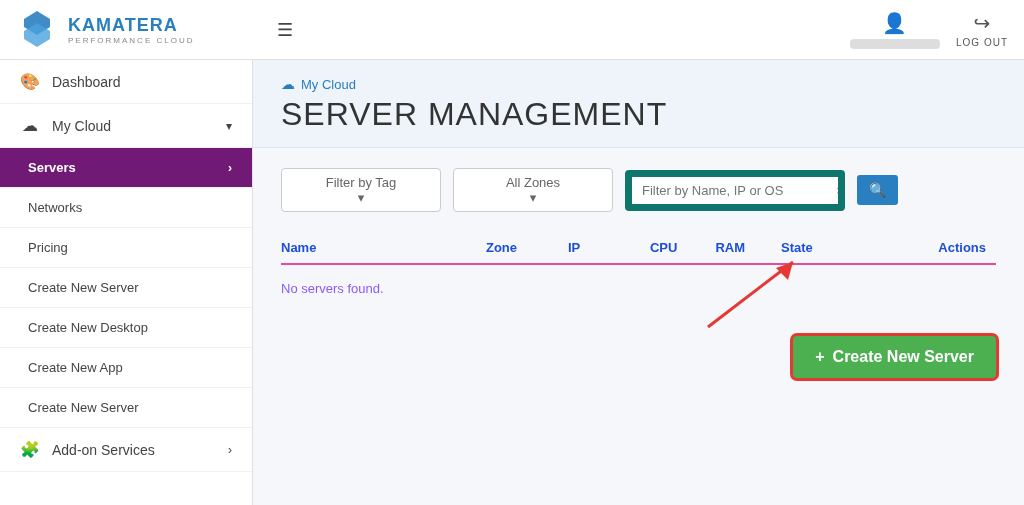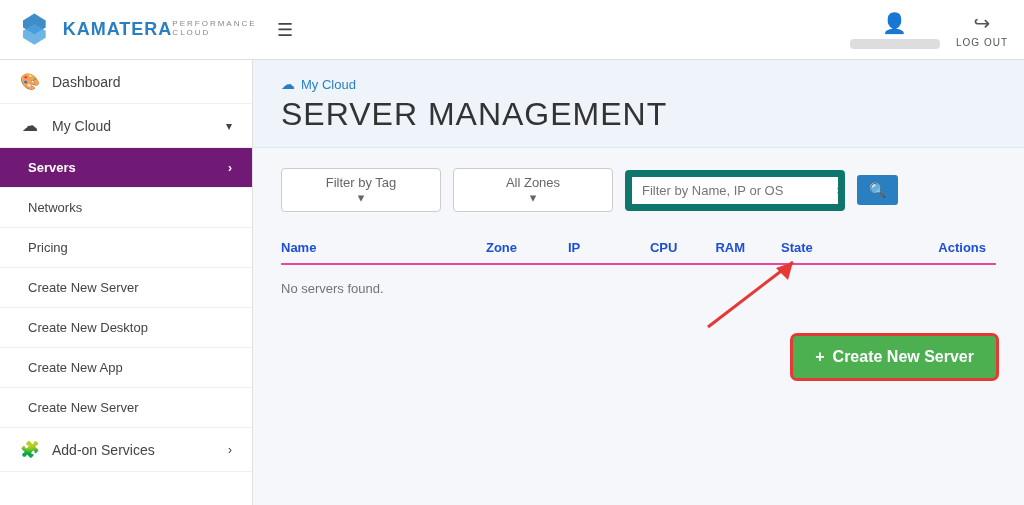--- a/index.html
+++ b/index.html
@@ -6,21 +6,21 @@
     body { font-family: Arial, sans-serif; display: flex; flex-direction: column; height: 505px; width: 1024px; overflow: hidden; background: #f5f7fa; }
 
     
     .top-header {
       display: flex; align-items: center; justify-content: space-between;
       background: #fff; height: 60px; padding: 0 16px;
       border-bottom: 1px solid #e0e0e0; flex-shrink: 0;
     }
     .logo-area { display: flex; align-items: center; gap: 10px; width: 253px; }
     .logo-icon { width: 42px; height: 42px; }
-    .logo-text { display: flex; }
+    .logo-text { display: flex; flex-direction: column; }
     .logo-name { color: #2a7fc1; font-size: 18px; font-weight: 700; letter-spacing: 1px; }
     .logo-sub { color: #888; font-size: 8px; letter-spacing: 2px; }
     .hamburger-btn { background: none; border: none; cursor: pointer; font-size: 18px; color: #444; padding: 4px 8px; }
     .header-spacer { flex: 1; }
     .header-user-area { display: flex; align-items: center; gap: 16px; }
     .user-icon-wrap { display: flex; flex-direction: column; align-items: center; }
     .user-icon { font-size: 20px; color: #2a7fc1; }
     .user-bar { width: 90px; height: 10px; background: #ddd; border-radius: 4px; margin-top: 4px; }
     .logout-wrap { display: flex; flex-direction: column; align-items: center; cursor: pointer; }
     .logout-icon { font-size: 20px; color: #555; }
@@ -76,21 +76,21 @@
     
     .table-header { display: flex; align-items: center; padding: 8px 0; border-bottom: 2px solid #ec4899; font-size: 13px; font-weight: bold; color: #1d4ed8; }
     .col-name { flex: 2.5; }
     .col-zone { flex: 1; }
     .col-ip { flex: 1; }
     .col-cpu { flex: 0.8; }
     .col-ram { flex: 0.8; }
     .col-state { flex: 1; }
     .col-actions { flex: 1.5; text-align: right; padding-right: 10px; }
 
-    .no-servers { color: #737373; font-size: 13px; margin: 16px 0; }
+    .no-servers { color: #8b5cf6; font-size: 13px; margin: 16px 0; }
 
     
     .bottom-area { position: relative; margin-top: 40px; display: flex; justify-content: flex-end; align-items: flex-end; padding-bottom: 10px; }
     .create-server-btn {
       background: #4caf50; color: #fff; border: none; border-radius: 4px;
       padding: 12px 22px; font-size: 16px; cursor: pointer; font-weight: bold;
       display: flex; align-items: center; gap: 8px;
       box-shadow: 0 0 0 3px #e53935;
       position: relative;
     }

